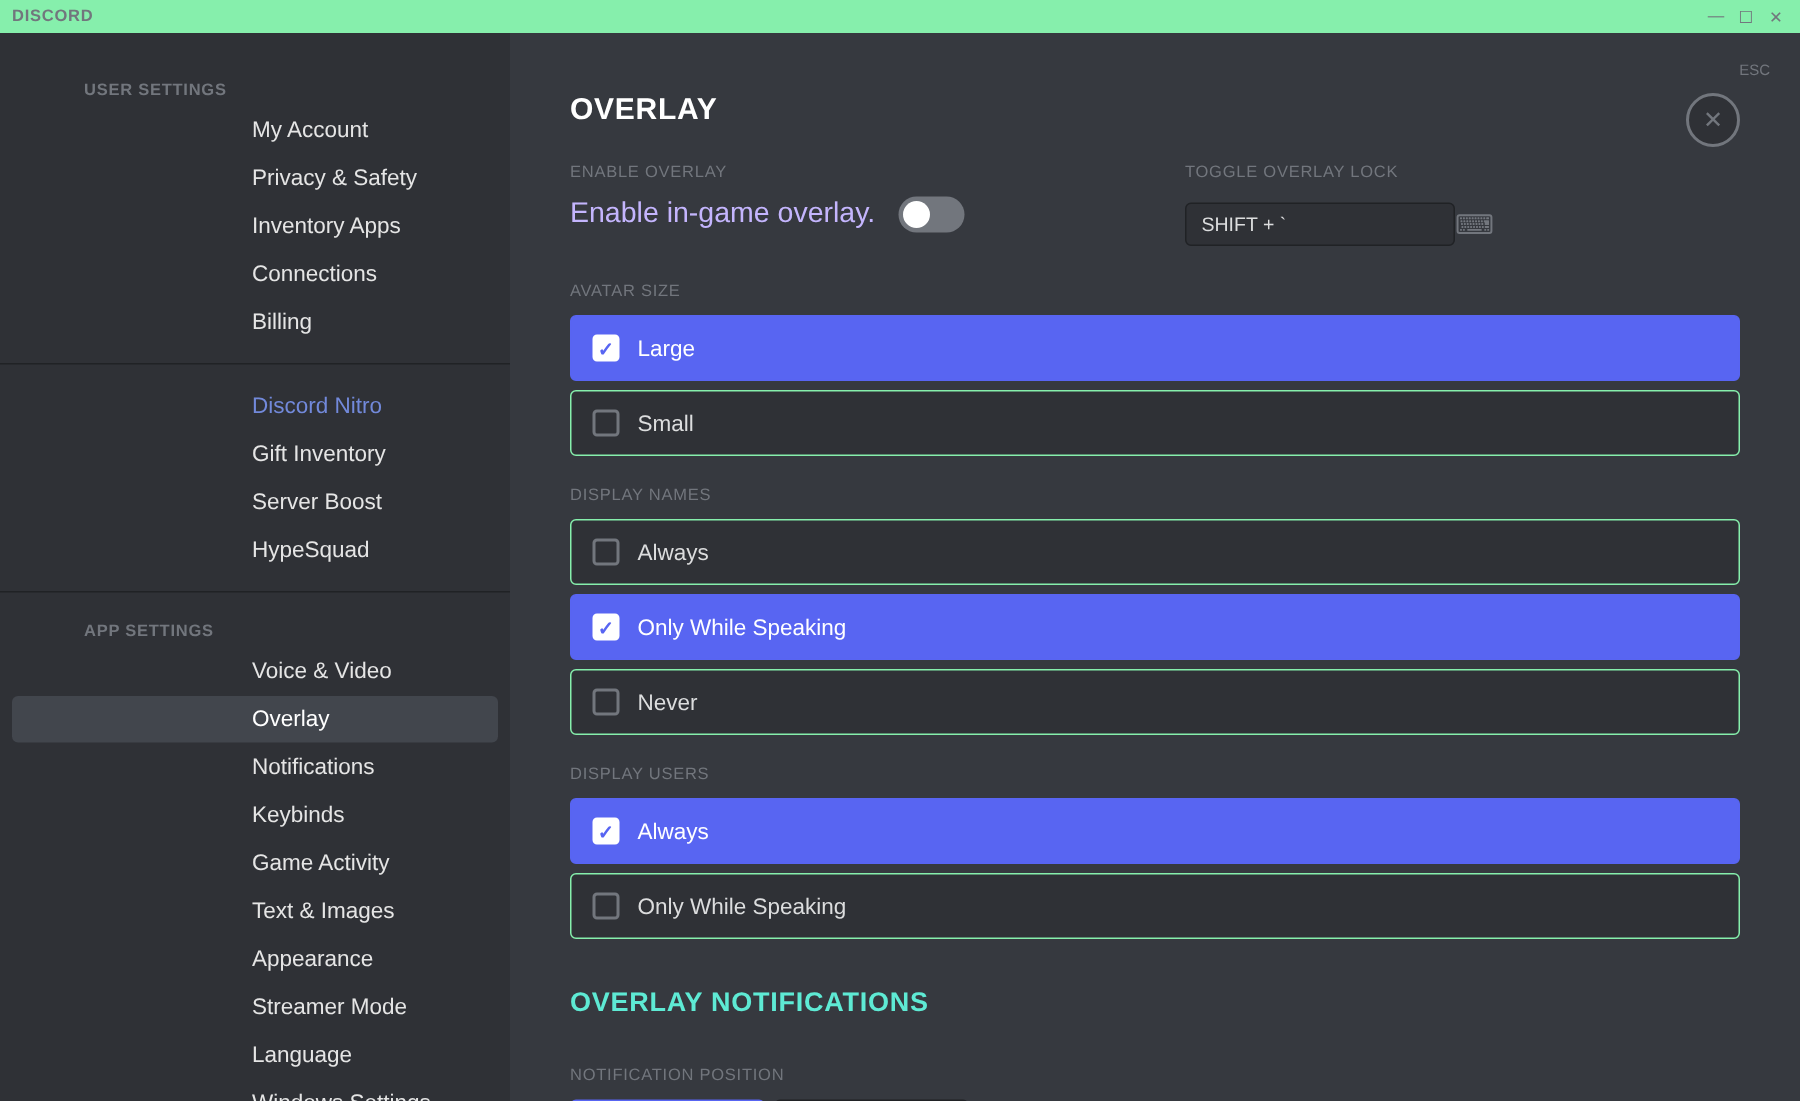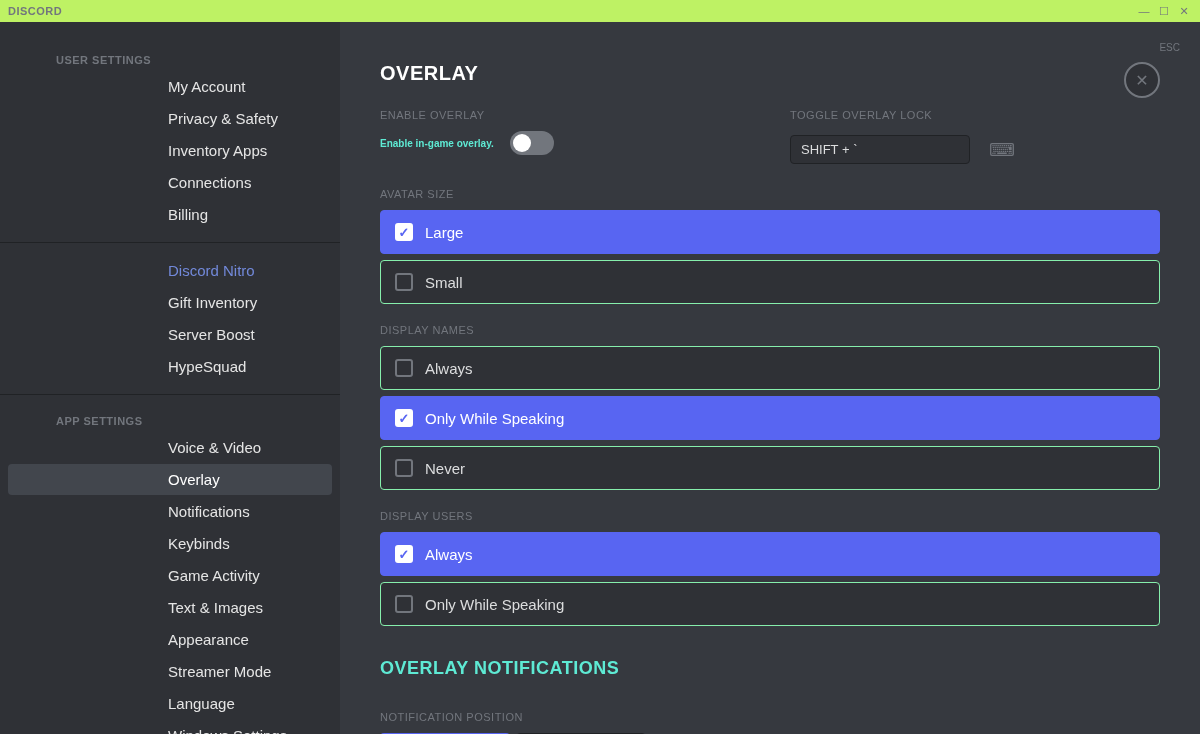--- a/index.html
+++ b/index.html
@@ -8,21 +8,21 @@
       background: #1e2124;
       color: #dcddde;
       width: 1200px;
       height: 734px;
       overflow: hidden;
       display: flex;
       flex-direction: column;
     }
     .titlebar {
       height: 22px;
-      background: #bef264;
+      background: #86efac;
       display: flex;
       align-items: center;
       justify-content: space-between;
       padding: 0 8px;
       flex-shrink: 0;
     }
     .titlebar-title {
       font-size: 11px;
       color: #72767d;
       font-weight: 600;
@@ -120,23 +120,23 @@
     }
     .toggle-col {
       flex: 1;
     }
     .overlay-label-row {
       display: flex;
       align-items: center;
       gap: 16px;
     }
     .overlay-enable-text {
-      font-size: 10px;
-      color: #5eead4;
-      font-weight: 700;
+      font-size: 19px;
+      color: #c4b5fd;
+      font-weight: 400;
     }
     .toggle-switch {
       width: 44px;
       height: 24px;
       background: #72767d;
       border-radius: 12px;
       position: relative;
       cursor: pointer;
       flex-shrink: 0;
     }
@@ -146,21 +146,21 @@
       left: 3px;
       width: 18px;
       height: 18px;
       background: #fff;
       border-radius: 50%;
       transition: left 0.2s;
     }
     .keybind-row {
       display: flex;
       align-items: center;
-      gap: 19px;
+      gap: 0;
       margin-top: 4px;
     }
     .keybind-input {
       background: #2f3136;
       border: 1px solid #202225;
       border-radius: 4px;
       color: #dcddde;
       font-size: 13px;
       padding: 6px 10px;
       width: 180px;

